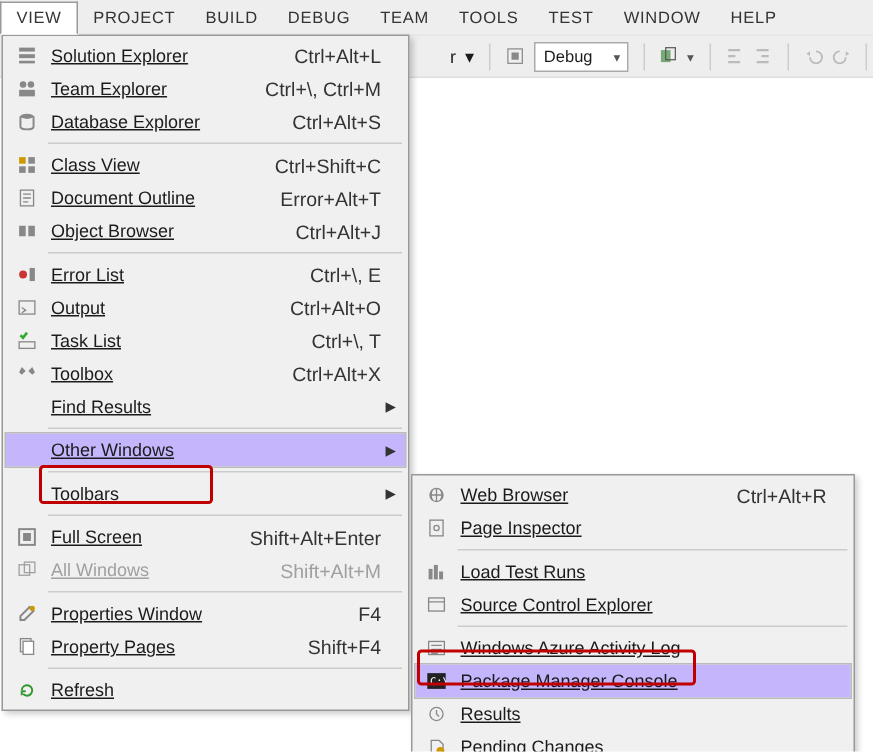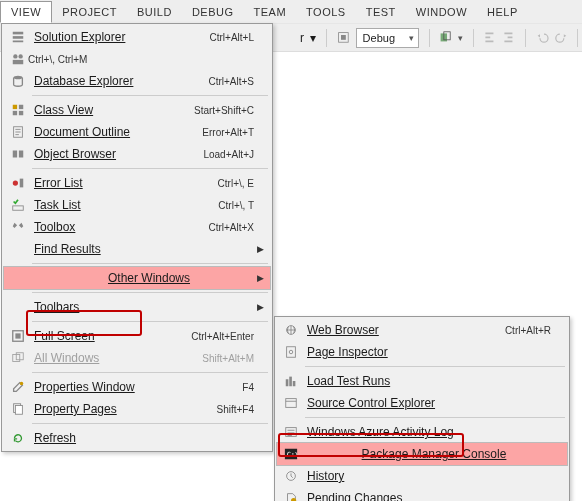--- a/index.html
+++ b/index.html
@@ -68,25 +68,25 @@
 .row {
   display: flex;
   align-items: center;
   height: 22px;
   padding: 0 6px 0 4px;
   position: relative;
 }
 .row .ic { width: 20px; height:16px; display:flex; align-items:center; justify-content:center; color:#555; flex-shrink:0;}
 .row .ic svg { width:14px; height:14px; }
 .row .lbl { flex: 1; padding-left: 6px; text-decoration: underline; }
-.row .sc { color: #333; font-size: 10px; padding-right: 10px; }
+.row .sc { color: #333; font-size: 13px; padding-right: 10px; }
 .row .arr { position:absolute; right:6px; font-size:9px; color:#333;}
 .row.disabled { color: #a0a0a0; justify-content: flex-end; }
 .row.disabled .ic, .row.disabled .sc { color:#a0a0a0; }
-.row.hover { background: #fca5a5; outline: 1px solid #bbb; text-align: center; }
+.row.hover { background: #c4b5fd; outline: 1px solid #bbb; }
 .msep { height: 1px; background: #ccc; margin: 3px 2px 3px 28px; }
 .boxed {
   position: absolute;
   border: 2px solid #c00000;
   border-radius: 3px;
   pointer-events: none;
   z-index: 30;
 }
 .box1 { left: 26px; top: 310px; width: 116px; height: 26px; }
 .box2 { left: 278px; top: 433px; width: 186px; height: 24px; }
@@ -170,20 +170,21 @@
       <span class="sc">Ctrl+Alt+L</span>
     </div>
     <div class="row">
       <span class="ic">
         <svg viewBox="0 0 16 16">
           <circle cx="5" cy="5" r="2.5" fill="#888"></circle>
           <circle cx="11" cy="5" r="2.5" fill="#888"></circle>
           <rect x="2" y="9" width="12" height="5" fill="#888"></rect>
         </svg>
       </span>
+      <span class="lbl">Team Explorer</span>
       <span class="sc">Ctrl+\, Ctrl+M</span>
     </div>
     <div class="row">
       <span class="ic">
         <svg viewBox="0 0 16 16">
           <ellipse cx="8" cy="4" rx="5" ry="2" fill="#888"></ellipse>
           <path d="M3 4v8a5 2 0 0 0 10 0V4" fill="none" stroke="#888" stroke-width="1.5"></path>
         </svg>
       </span>
       <span class="lbl">Database Explorer</span>
@@ -193,52 +194,62 @@
     <div class="row">
       <span class="ic">
         <svg viewBox="0 0 16 16">
           <rect x="2" y="2" width="5" height="5" fill="#c90"></rect>
           <rect x="9" y="2" width="5" height="5" fill="#888"></rect>
           <rect x="2" y="9" width="5" height="5" fill="#888"></rect>
           <rect x="9" y="9" width="5" height="5" fill="#888"></rect>
         </svg>
       </span>
       <span class="lbl">Class View</span>
-      <span class="sc">Start+Shift+C</span>
+      <span class="sc">Ctrl+Shift+C</span>
     </div>
     <div class="row">
       <span class="ic">
         <svg viewBox="0 0 16 16">
           <rect x="3" y="2" width="10" height="12" fill="none" stroke="#888"></rect>
           <path d="M5 5h6M5 8h6M5 11h4" stroke="#888"></path>
         </svg>
       </span>
       <span class="lbl">Document Outline</span>
       <span class="sc">Error+Alt+T</span>
     </div>
     <div class="row">
       <span class="ic">
         <svg viewBox="0 0 16 16">
           <rect x="2" y="4" width="5" height="8" fill="#888"></rect>
           <rect x="9" y="4" width="5" height="8" fill="#888"></rect>
         </svg>
       </span>
       <span class="lbl">Object Browser</span>
-      <span class="sc">Load+Alt+J</span>
+      <span class="sc">Ctrl+Alt+J</span>
     </div>
     <div class="msep"></div>
     <div class="row">
       <span class="ic">
         <svg viewBox="0 0 16 16">
           <circle cx="5" cy="8" r="3" fill="#c33"></circle>
           <rect x="10" y="3" width="4" height="10" fill="#888"></rect>
         </svg>
       </span>
       <span class="lbl">Error List</span>
       <span class="sc">Ctrl+\, E</span>
+    </div>
+    <div class="row">
+      <span class="ic">
+        <svg viewBox="0 0 16 16">
+          <rect x="2" y="3" width="12" height="10" fill="none" stroke="#888"></rect>
+          <path d="M4 8l3 2-3 2" fill="none" stroke="#888"></path>
+        </svg>
+      </span>
+      <span class="lbl">Output</span>
+      <span class="sc">Ctrl+Alt+O</span>
     </div>
     <div class="row">
       <span class="ic">
         <svg viewBox="0 0 16 16">
           <path d="M3 4l2 2 3-4" fill="none" stroke="#3a3" stroke-width="2"></path>
           <rect x="2" y="9" width="12" height="5" fill="none" stroke="#888"></rect>
         </svg>
       </span>
       <span class="lbl">Task List</span>
       <span class="sc">Ctrl+\, T</span>
@@ -271,21 +282,21 @@
     </div>
     <div class="msep"></div>
     <div class="row">
       <span class="ic">
         <svg viewBox="0 0 16 16">
           <rect x="2" y="2" width="12" height="12" fill="none" stroke="#888" stroke-width="1.5"></rect>
           <path d="M5 5h6v6H5z" fill="#888"></path>
         </svg>
       </span>
       <span class="lbl">Full Screen</span>
-      <span class="sc">Ctrl+Alt+Enter</span>
+      <span class="sc">Shift+Alt+Enter</span>
     </div>
     <div class="row disabled">
       <span class="ic">
         <svg viewBox="0 0 16 16">
           <rect x="2" y="4" width="8" height="8" fill="none" stroke="currentColor"></rect>
           <rect x="6" y="2" width="8" height="8" fill="none" stroke="currentColor"></rect>
         </svg>
       </span>
       <span class="lbl">All Windows</span>
       <span class="sc">Shift+Alt+M</span>
@@ -381,21 +392,21 @@
       </span>
       <span class="lbl">Package Manager Console</span>
     </div>
     <div class="row">
       <span class="ic">
         <svg viewBox="0 0 16 16">
           <circle cx="8" cy="8" r="5" fill="none" stroke="#888"></circle>
           <path d="M8 5v3l2 2" fill="none" stroke="#888"></path>
         </svg>
       </span>
-      <span class="lbl">History</span>
+      <span class="lbl">Results</span>
     </div>
     <div class="row">
       <span class="ic">
         <svg viewBox="0 0 16 16">
           <path d="M4 3h6l3 3v7H4z" fill="none" stroke="#888"></path>
           <circle cx="11" cy="11" r="3" fill="#c90"></circle>
         </svg>
       </span>
       <span class="lbl">Pending Changes</span>
     </div>

